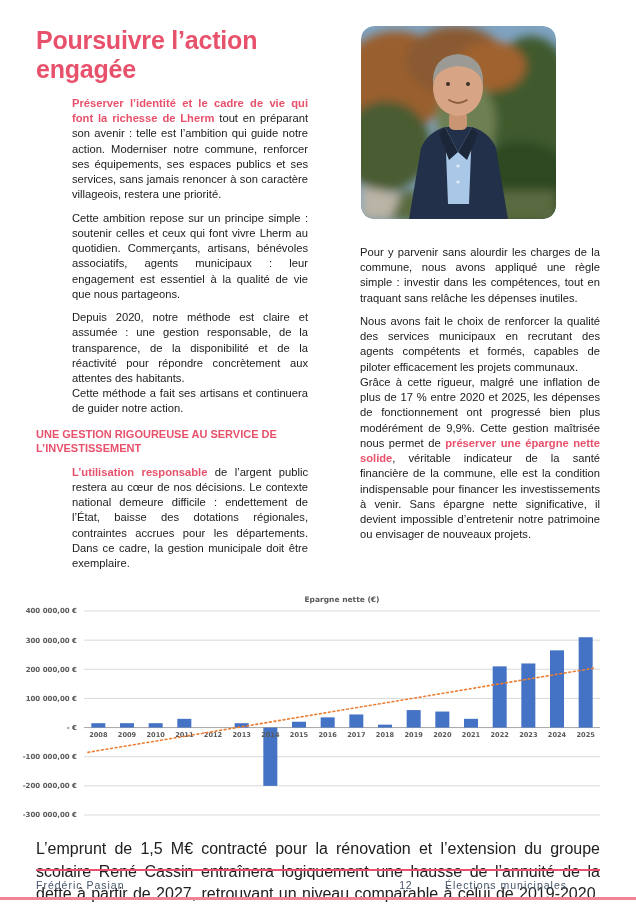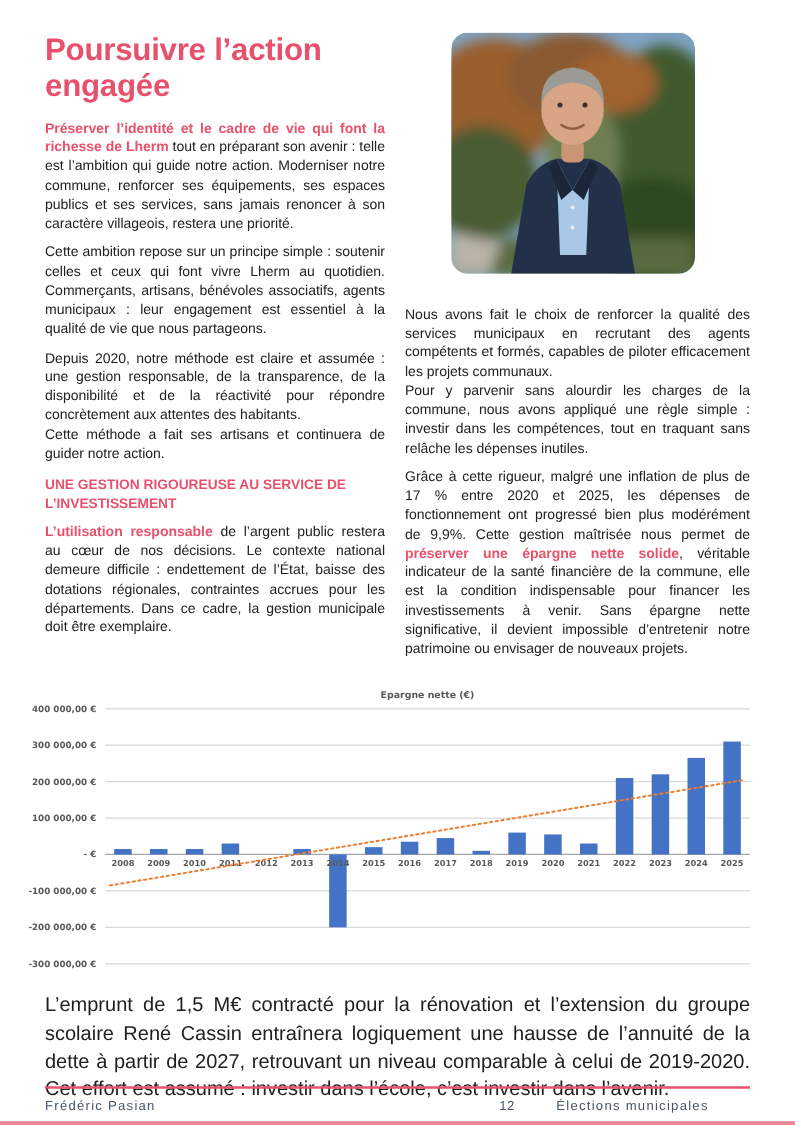--- a/index.html
+++ b/index.html
@@ -24,20 +24,21 @@
     line-height: 1.16;
     font-weight: bold;
     letter-spacing: -0.2px;
     margin-bottom: 12px;
   }
   .body-p {
     font-size: 11.2px;
     line-height: 1.36;
     text-align: justify;
     margin-bottom: 8px;
+    margin-left: 36px;
   }
   .body-p.tight { margin-bottom: 0; }
   .lead-pink { color: #e8516b; font-weight: bold; }
   .section-heading {
     color: #e8516b;
     font-weight: bold;
     font-size: 11px;
     line-height: 1.32;
     margin: 10px 0 9px 0;
   }
@@ -137,22 +138,22 @@
               <path d="M72,60 Q70,30 97,28 Q124,30 122,60 Q120,42 97,40 Q74,42 72,60 Z" fill="#9b9a94"></path>
               <path d="M88,74 Q97,80 106,74" stroke="#8c5f42" stroke-width="1.8" fill="none" stroke-linecap="round"></path>
               <circle cx="87" cy="58" r="2" fill="#3c3128"></circle>
               <circle cx="107" cy="58" r="2" fill="#3c3128"></circle>
             </g>
           </g>
         </svg>
       </div>
 
       <div class="text-block">
+        <p class="body-p">Pour y parvenir sans alourdir les charges de la commune, nous avons appliqué une règle simple : investir dans les compétences, tout en traquant sans relâche les dépenses inutiles.</p>
         <p class="body-p tight">Nous avons fait le choix de renforcer la qualité des services municipaux en recrutant des agents compétents et formés, capables de piloter efficacement les projets communaux.</p>
-        <p class="body-p">Pour y parvenir sans alourdir les charges de la commune, nous avons appliqué une règle simple : investir dans les compétences, tout en traquant sans relâche les dépenses inutiles.</p>
         <p class="body-p"><span>Grâce à cette rigueur, malgré une inflation de plus de 17 % entre 2020 et 2025, les dépenses de fonctionnement ont progressé bien plus modérément de 9,9%. Cette gestion maîtrisée nous permet de </span><span class="lead-pink">préserver une épargne nette solide</span><span>, véritable indicateur de la santé financière de la commune, elle est la condition indispensable pour financer les investissements à venir. Sans épargne nette significative, il devient impossible d’entretenir notre patrimoine ou envisager de nouveaux projets.</span></p>
       </div>
     </div>
   </div>
 
   <div class="chart-section">
     <svg class="chart-svg" width="584" height="232" viewBox="0 0 584 232" xmlns="http://www.w3.org/2000/svg">
         <line x1="62" y1="18" x2="578" y2="18" stroke="#d9d9d9" stroke-width="1"></line>
         <text x="55" y="20.4" text-anchor="end" font-size="7" font-weight="bold" fill="#595959">400 000,00 €</text>
         <line x1="62" y1="47.14285714285714" x2="578" y2="47.14285714285714" stroke="#d9d9d9" stroke-width="1"></line>

